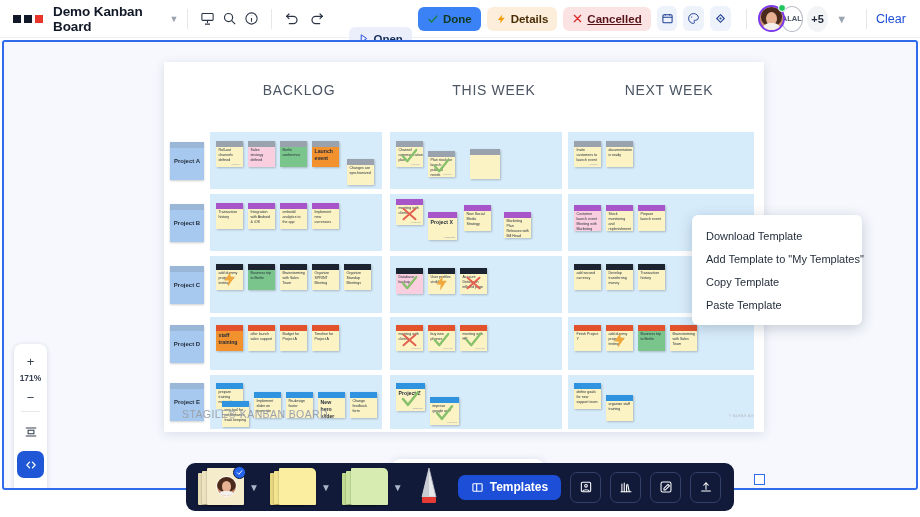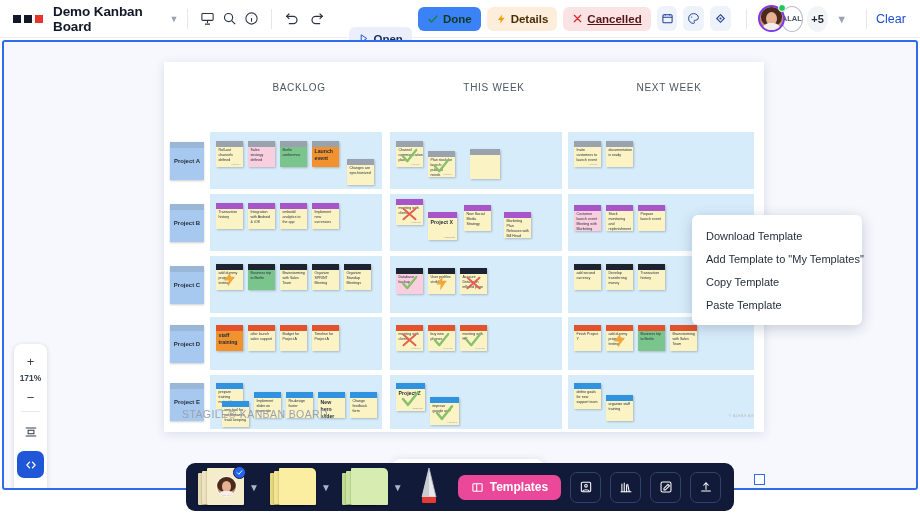--- a/index.html
+++ b/index.html
@@ -93,21 +93,21 @@
     cursor:pointer; color:#374151; margin:3px 0;
   }
   .zr-sq.active{ background:#1f57d6; color:#fff; }
 
   
   #sheet{
     position:absolute; left:160px; top:20px; width:600px; height:370px;
     background:#ffffff; box-shadow:0 2px 10px rgba(30,45,90,.13);
   }
   .col-head{
-    position:absolute; top:20px; font-size:10px; color:#4b5563; letter-spacing:.7px;
+    position:absolute; top:20px; font-size:14px; color:#4b5563; letter-spacing:.7px;
     text-align:center; font-weight:normal;
   }
   .rowlabel{
     position:absolute; width:34px; height:38px; background:#a8c9ef;
     box-shadow:0 1px 2px rgba(0,0,0,.2);
     display:flex;align-items:center;justify-content:center;
     font-size:6px; font-weight:bold; color:#1f2937;
   }
   .rowlabel::before{
     content:""; position:absolute; left:0; top:0; width:100%; height:6px; background:#9ab7d8;
@@ -167,21 +167,21 @@
     position:absolute; right:-3px; top:-3px; width:13px;height:13px;border-radius:50%;
     background:#2563eb; border:1.5px solid #111a38;
     display:flex;align-items:center;justify-content:center;
   }
   .dock-avatar{
     position:absolute; left:18px; top:8px; width:21px;height:21px;border-radius:50%;
     overflow:hidden; background:#c98f71; border:1px solid #fff;
   }
   .pen{ position:relative; width:26px; height:40px; margin:0 10px 0 6px; }
   #dock-templates{
-    height:25px; background:#ec4899; border-radius:7px; display:flex;align-items:center;gap:6px;
+    height:25px; background:#1d4ed8; border-radius:7px; display:flex;align-items:center;gap:6px;
     padding:0 13px; color:#fff; font-size:12px; font-weight:bold; cursor:pointer; margin-left:6px;
   }
   .dbtn{
     width:31px;height:31px;border-radius:7px; border:1px solid #33406b;
     display:flex;align-items:center;justify-content:center; color:#fff; cursor:pointer; margin-left:9px;
   }
 </style>
 </head>
 <body>
 

